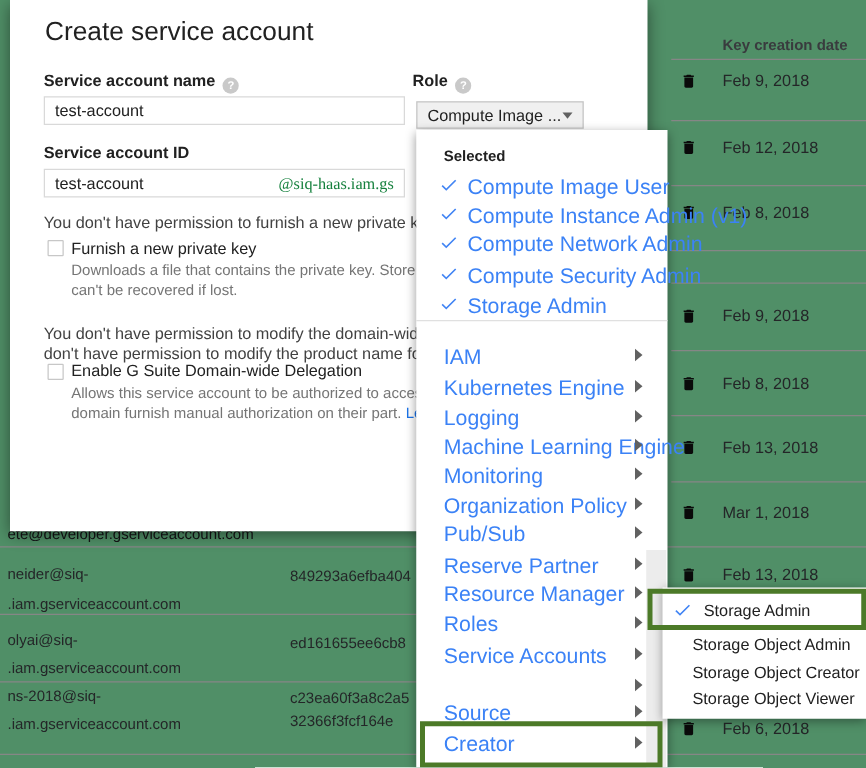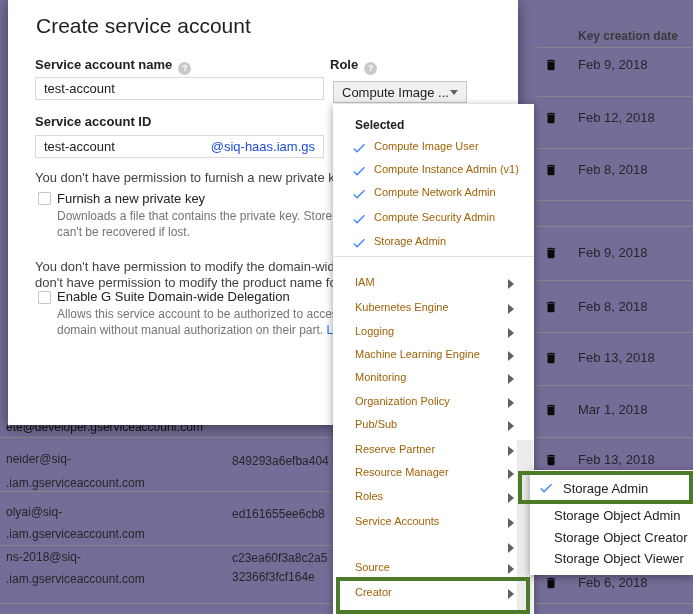--- a/index.html
+++ b/index.html
@@ -1,57 +1,57 @@
 <!DOCTYPE html>
 <html><head>
 <meta charset="utf-8">
 <style>
   * { margin:0; padding:0; box-sizing:border-box; }
   body { font-family:"Liberation Sans", sans-serif; }
   .stage { position:relative; width:693px; height:614px; background:#fff; overflow:hidden; }
 
   
-  .bg { position:absolute; inset:0; z-index:1; background:#c4b5fd; }
+  .bg { position:absolute; inset:0; z-index:1; background:#86efac; }
   .overlay { position:absolute; inset:0; z-index:2; background:rgba(0,0,0,0.40); }
   .bg .hdr { position:absolute; left:578px; top:29px; font-size:12px; font-weight:bold; color:#5f6368; }
   .divider { position:absolute; height:1px; background:#e0e0e0; }
   .date-row { position:absolute; left:544px; display:flex; }
   .date-row .tr { width:14px; height:16px; fill:#111; }
   .date-row span { margin-left:20px; font-size:13px; color:#3c4043; }
   .bg-txt { position:absolute; font-size:12px; color:#3c4043; white-space:nowrap; }
   .partial { color:#202124; }
 
   
   .dialog { position:absolute; left:8px; top:0; width:510px; height:425px; background:#fff; z-index:3;
             box-shadow:0 3px 12px rgba(0,0,0,0.45); }
   .dialog .title { position:absolute; left:28px; top:14px; font-size:21px; color:#212121; }
   .lbl { position:absolute; font-size:13px; font-weight:bold; color:#212121; }
   .help { display:inline-block; width:13px; height:13px; margin-left:6px; border-radius:50%;
           background:#c9c9c9; color:#fff; font-size:9px; font-weight:bold; text-align:center;
           line-height:13px; vertical-align:-2px; }
   .tinput { position:absolute; left:27px; width:289px; height:23px; background:#fff;
             border:1px solid #d9d9d9; font-size:13px; color:#212121; padding:0 8px;
             font-family:"Liberation Sans", sans-serif; display:flex; align-items:center; }
-  .tinput .suffix { margin-left:auto; color:#1d4ed8; white-space:nowrap; overflow:hidden; }
+  .tinput .suffix { margin-left:auto; color:#15803d; white-space:nowrap; overflow:hidden;font-family:Liberation Serif, serif; }
   .role-btn { position:absolute; left:325px; top:81px; width:134px; height:22px; background:#f0f0f0;
               border:1px solid #c5c5c5; font-size:13px; color:#212121; display:flex;
               align-items:center; padding:0 8px; cursor:pointer; }
   .caret { margin-left:auto; width:0; height:0; border-left:4px solid transparent;
            border-right:4px solid transparent; border-top:5px solid #616161; }
   .body-txt { position:absolute; font-size:13px; color:#424242; white-space:nowrap; }
   .cbx { position:absolute; width:13px; height:13px; border:1px solid #c7c7c7; border-radius:1px; background:#fff; }
   .cbx-lbl { position:absolute; font-size:13px; color:#212121; white-space:nowrap; }
   .desc { position:absolute; font-size:12px; color:#757575; white-space:nowrap; }
   .link { color:#1a73e8; text-decoration:none; }
 
   
   .menu { position:absolute; left:333px; top:104px; width:201px; height:510px; background:#fff;
           z-index:4; box-shadow:0 2px 8px rgba(0,0,0,0.4); }
   .menu .sel-hdr { position:absolute; left:22px; top:14px; font-size:12px; font-weight:bold; color:#212121; }
-  .m-item { position:absolute; left:0; width:100%; height:20px; font-size:11px; color:#a16207; cursor:pointer; }
+  .m-item { position:absolute; left:0; width:100%; height:20px; font-size:17px; color:#3b82f6; cursor:pointer; }
   .m-item .txt { position:absolute; left:22px; top:2px; white-space:nowrap; }
   .m-item .txt-ind { position:absolute; left:41px; top:2px; white-space:nowrap; }
   .ck { position:absolute; width:16px; height:16px; fill:#4285f4; }
   .arr-r { position:absolute; left:175px; top:5px; width:0; height:0;
            border-top:5px solid transparent; border-bottom:5px solid transparent;
            border-left:6px solid #616161; }
   .m-div { position:absolute; left:0; top:152px; width:100%; height:1px; background:#e0e0e0; }
   .scrollbar { position:absolute; left:184px; top:336px; width:16px; height:174px; background:#ececec; }
 
   
@@ -188,21 +188,21 @@
     <div class="cbx-lbl" style="left:49px;top:191px">Furnish a new private key</div>
     <div class="desc" style="left:49px;top:209px">Downloads a file that contains the private key. Store the fil</div>
     <div class="desc" style="left:49px;top:225px">can't be recovered if lost.</div>
 
     <div class="body-txt" style="left:27px;top:259px">You don't have permission to modify the domain-wide de</div>
     <div class="body-txt" style="left:27px;top:275px">don't have permission to modify the product name for th</div>
     <span class="cbx" style="left:30px;top:291px"></span>
     <div class="cbx-lbl" style="left:49px;top:289px">Enable G Suite Domain-wide Delegation</div>
     <div class="desc" style="left:49px;top:307px">Allows this service account to be authorized to access all</div>
     <div class="desc" style="left:49px;top:323px">
-      <span>domain without manual authorization on their part.</span>
+      <span>domain furnish manual authorization on their part.</span>
       <a class="link" href="#">Learn more</a>
     </div>
   </div>
 
   <div class="menu">
     <div class="sel-hdr">Selected</div>
 
     <div class="m-item" style="top:34px">
       <svg class="ck" style="left:18px;top:2px" viewBox="0 0 24 24">
           <path d="M9 16.2 4.8 12l-1.4 1.4L9 19 21 7l-1.4-1.4z"></path>

